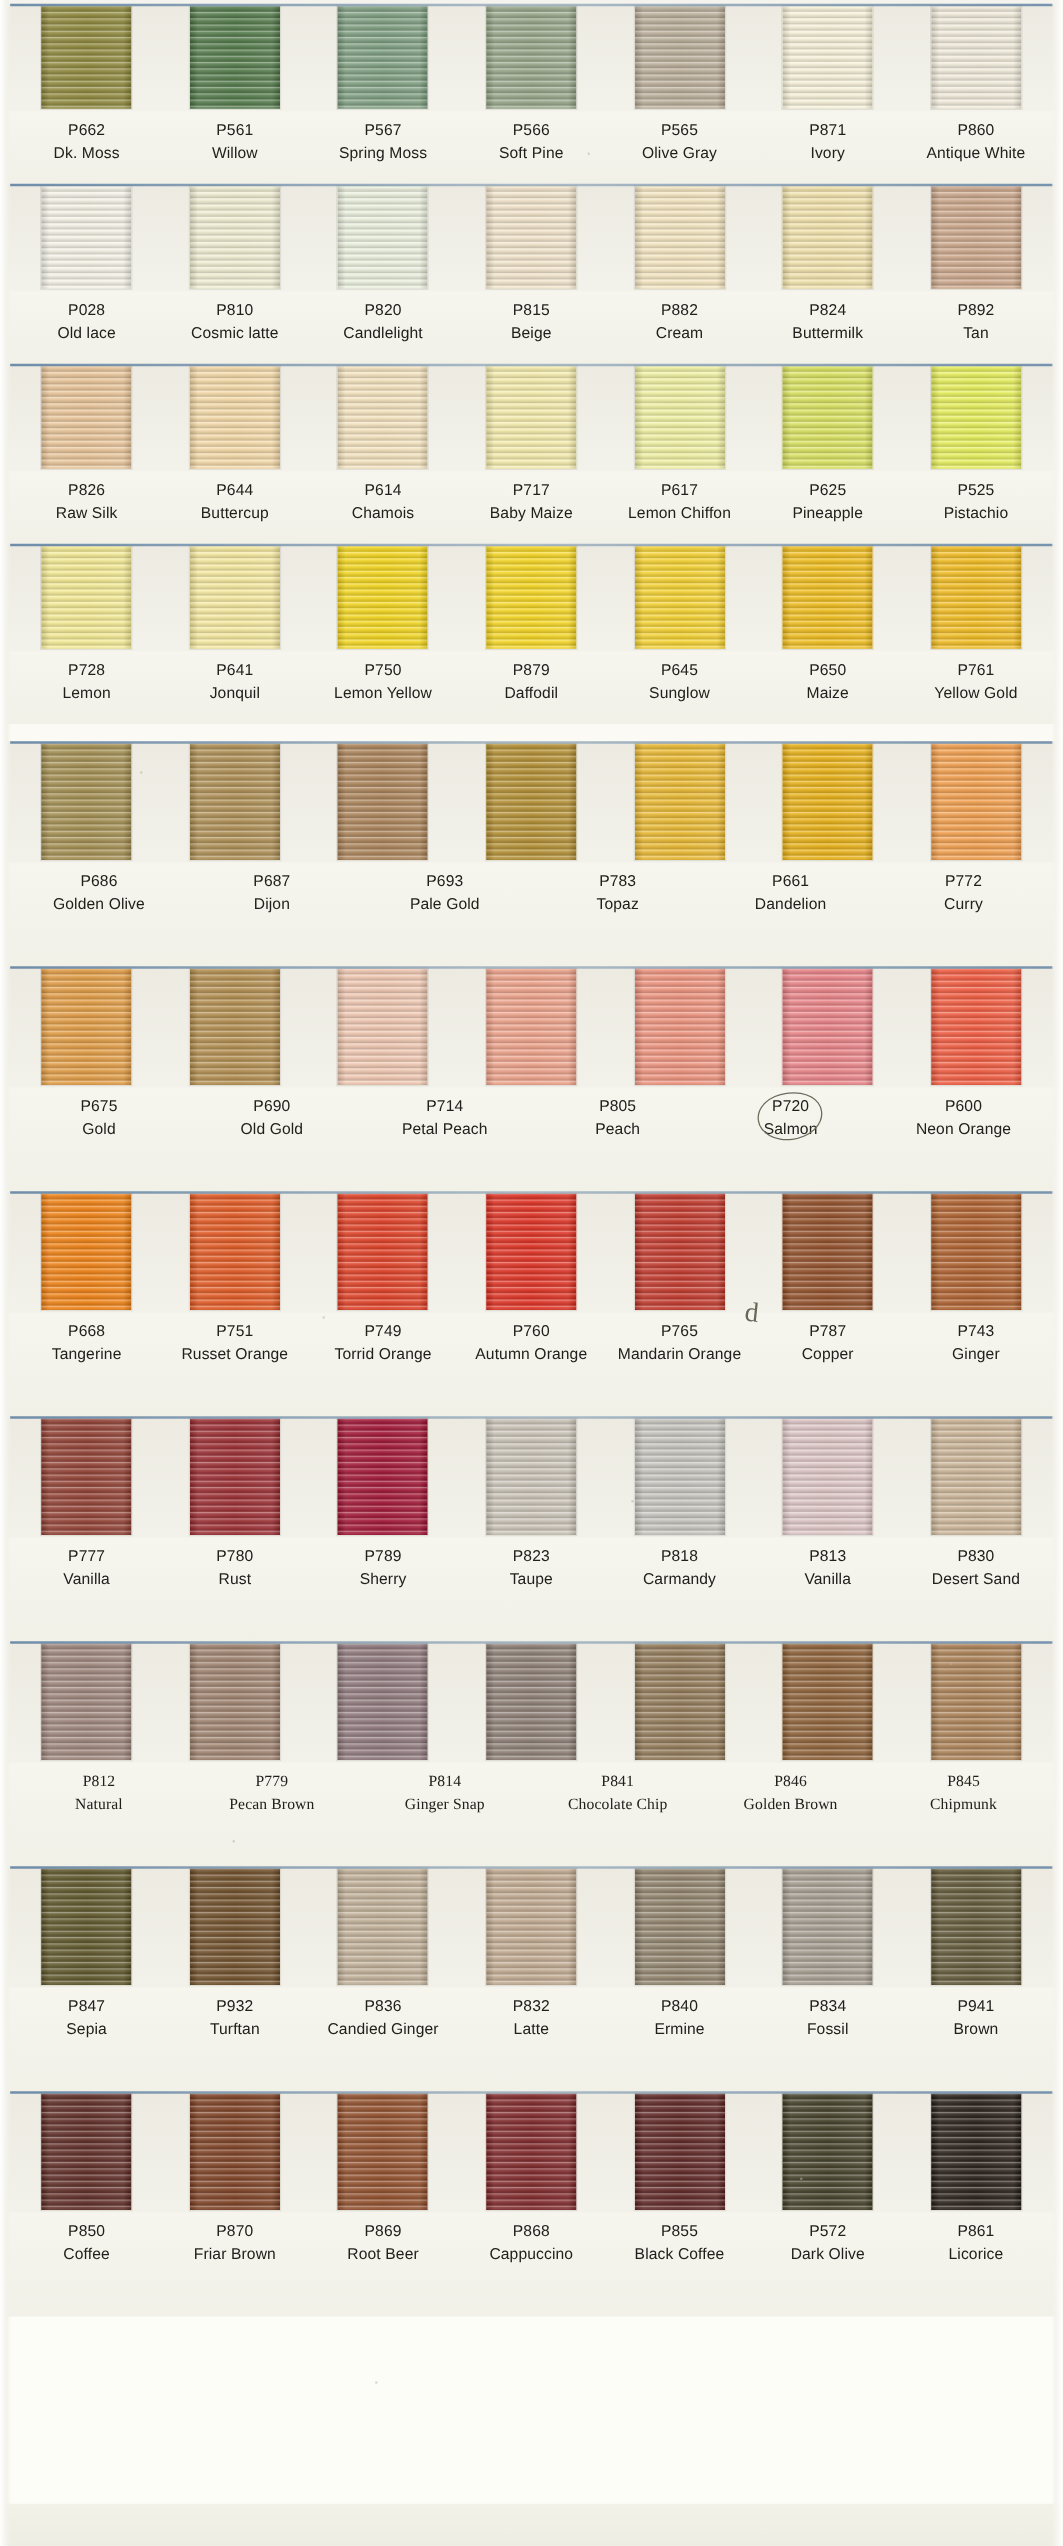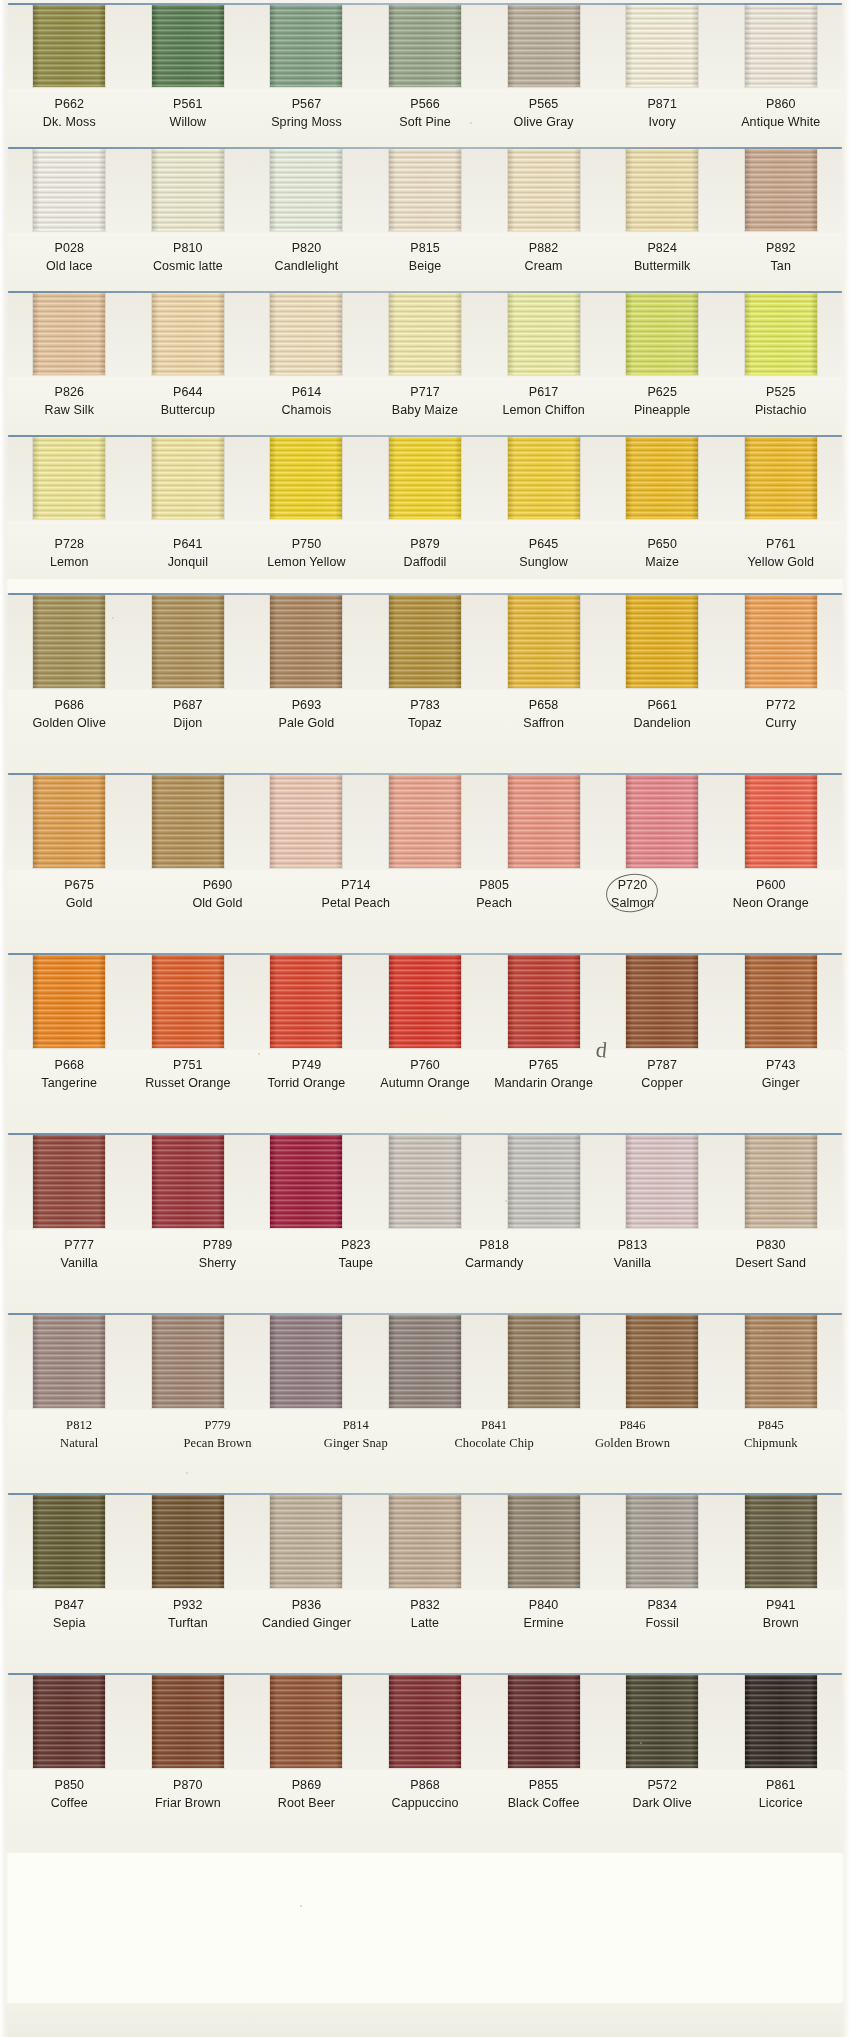--- a/index.html
+++ b/index.html
@@ -359,21 +359,21 @@
             <div class="cell">
               <div class="ribbon" title="P645 Sunglow" style="background: rgb(243, 207, 42); height: 82px;"></div>
             </div>
             <div class="cell">
               <div class="ribbon" title="P650 Maize" style="background: rgb(238, 186, 22); height: 82px;"></div>
             </div>
             <div class="cell">
               <div class="ribbon" title="P761 Yellow Gold" style="background: rgb(240, 185, 26); height: 82px;"></div>
             </div>
           </div>
-          <div class="labels" style="height: 58px; align-items: flex-end;">
+          <div class="labels" style="height: 58px;">
             <div class="label-cell">
               <span class="code">P728</span>
               <span class="cname">Lemon</span>
             </div>
             <div class="label-cell">
               <span class="code">P641</span>
               <span class="cname">Jonquil</span>
             </div>
             <div class="label-cell">
               <span class="code">P750</span>
@@ -433,24 +433,20 @@
               <span class="code">P687</span>
               <span class="cname">Dijon</span>
             </div>
             <div class="label-cell">
               <span class="code">P693</span>
               <span class="cname">Pale Gold</span>
             </div>
             <div class="label-cell">
               <span class="code">P783</span>
               <span class="cname">Topaz</span>
-            </div>
-            <div class="label-cell">
-              <span class="code">P658</span>
-              <span class="cname">Saffron</span>
             </div>
             <div class="label-cell">
               <span class="code">P661</span>
               <span class="cname">Dandelion</span>
             </div>
             <div class="label-cell">
               <span class="code">P772</span>
               <span class="cname">Curry</span>
             </div>
           </div>
@@ -584,20 +580,24 @@
               <div class="ribbon" title="P813 Vanilla" style="background: rgb(221, 196, 196); height: 93px;"></div>
             </div>
             <div class="cell">
               <div class="ribbon" title="P830 Desert Sand" style="background: rgb(201, 178, 148); height: 93px;"></div>
             </div>
           </div>
           <div class="labels" style="height: 83px;">
             <div class="label-cell">
               <span class="code">P777</span>
               <span class="cname">Vanilla</span>
+            </div>
+            <div class="label-cell">
+              <span class="code">P780</span>
+              <span class="cname">Rust</span>
             </div>
             <div class="label-cell">
               <span class="code">P789</span>
               <span class="cname">Sherry</span>
             </div>
             <div class="label-cell">
               <span class="code">P823</span>
               <span class="cname">Taupe</span>
             </div>
             <div class="label-cell">

